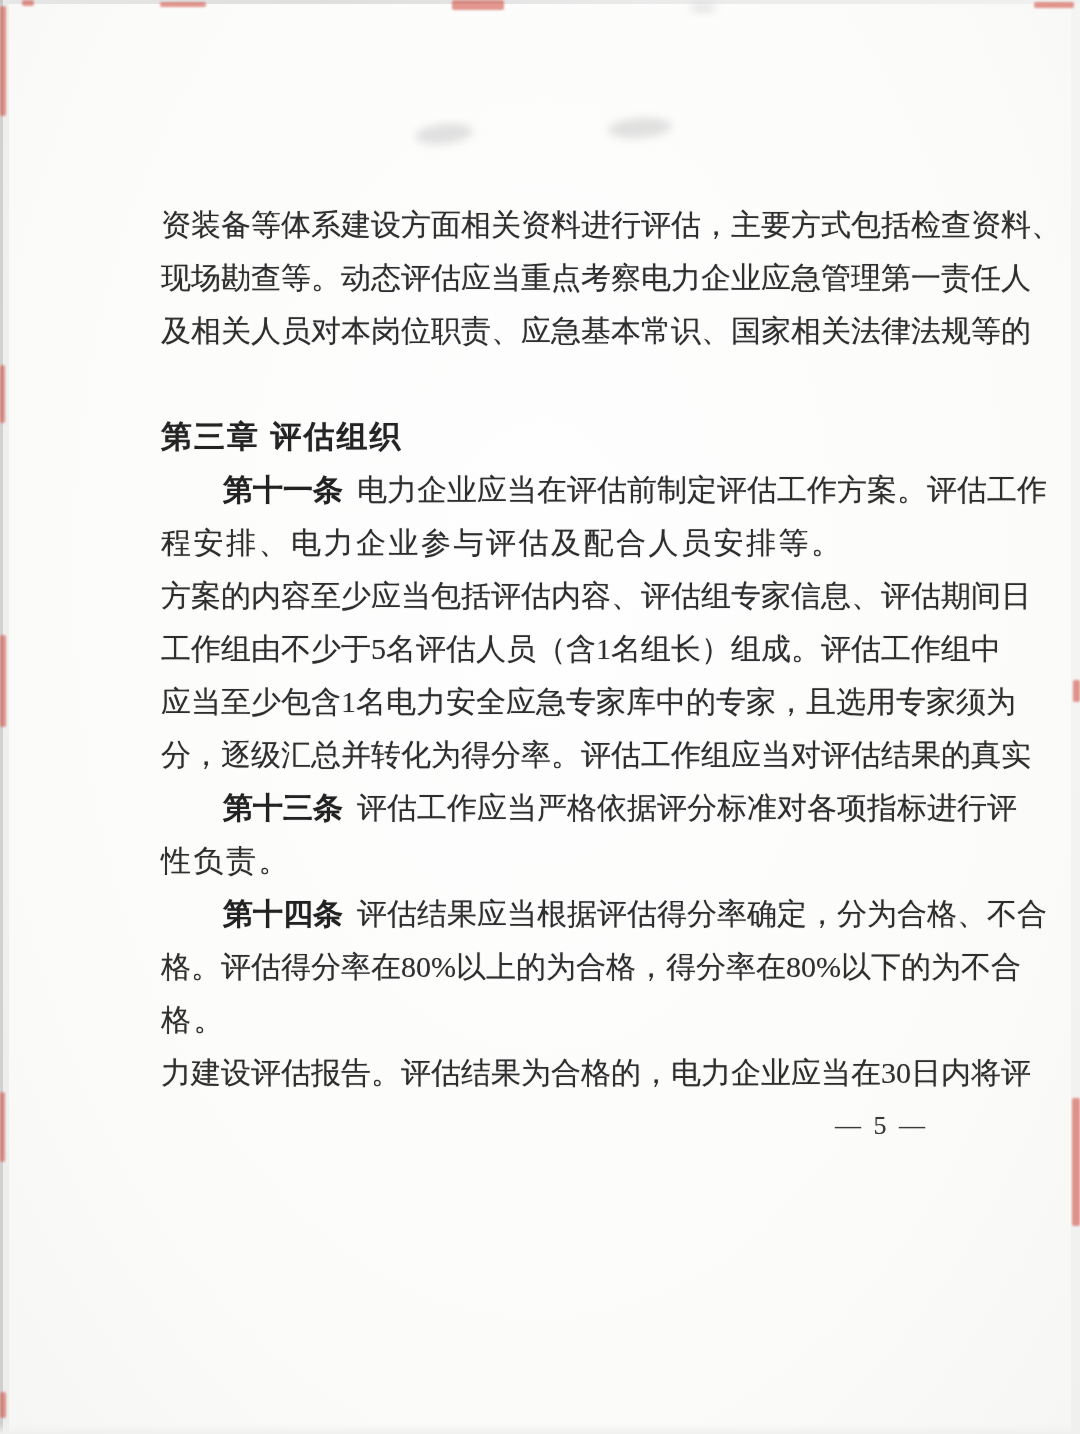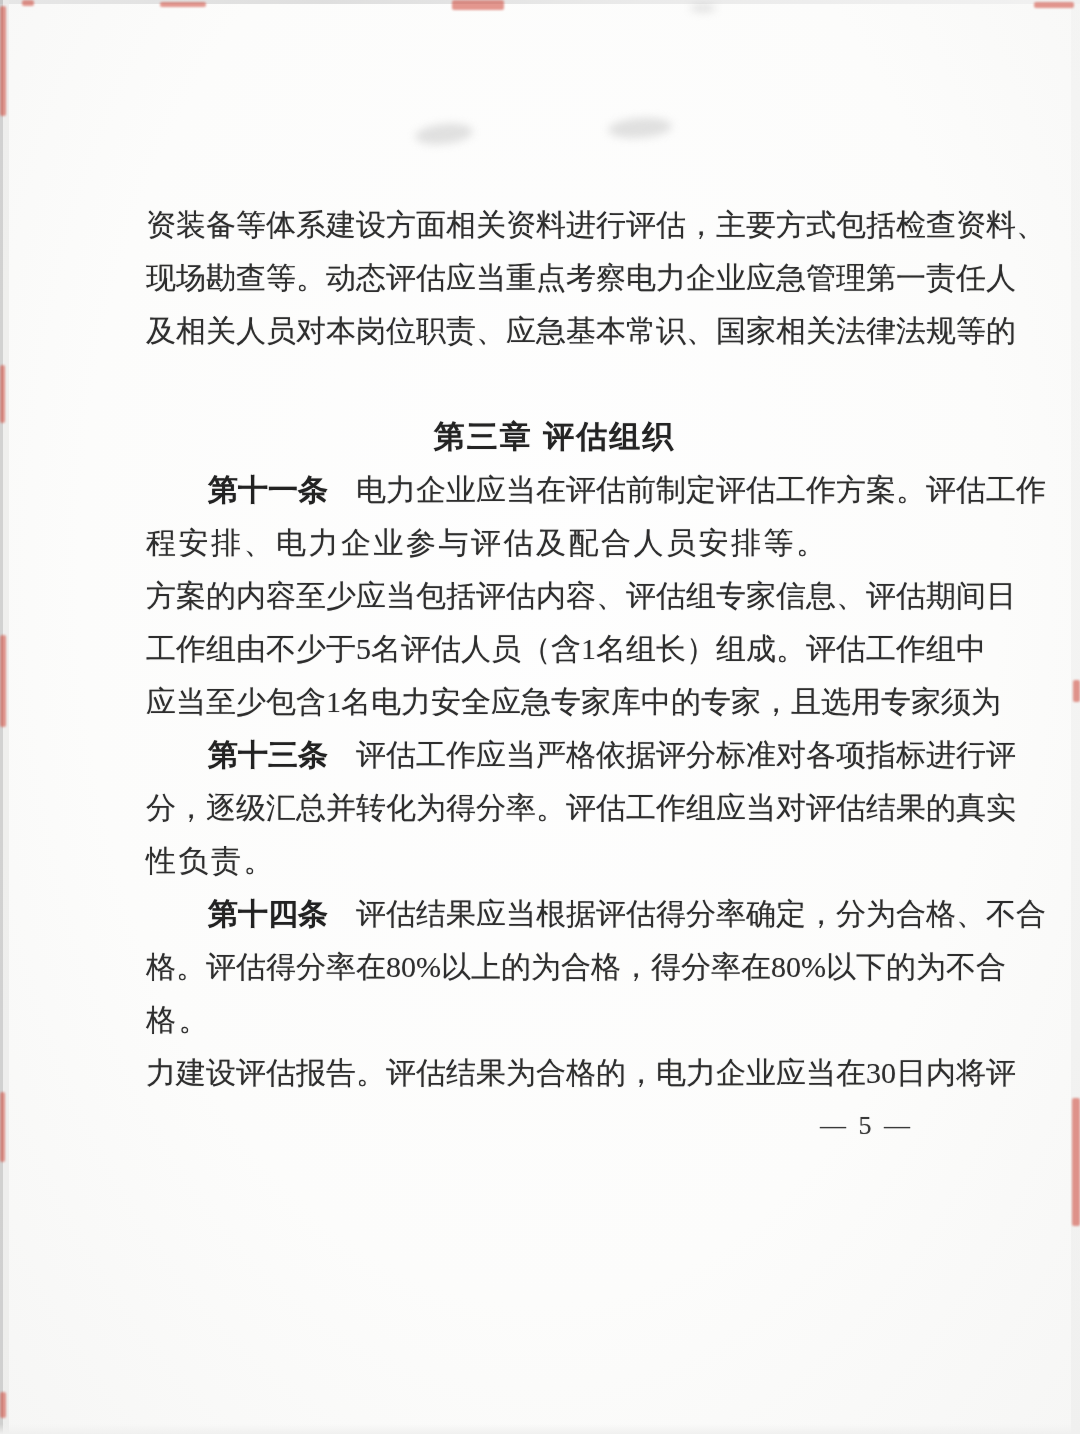--- a/index.html
+++ b/index.html
@@ -30,39 +30,39 @@
   .rm-l4{left:0;top:1092px;width:5px;height:70px;}
   .rm-l5{left:0;top:1392px;width:6px;height:26px;}
   .rm-t1{left:22px;top:0;width:12px;height:6px;}
   .rm-t2{left:160px;top:2px;width:46px;height:5px;}
   .rm-t3{left:452px;top:0;width:52px;height:10px;}
   .rm-t4{left:1034px;top:2px;width:40px;height:6px;}
   .rm-r1{right:0;top:680px;width:7px;height:22px;}
   .rm-r2{right:0;top:1098px;width:8px;height:128px;}
 
   .content{
-    position:absolute;left:146px;top:198px;width:817px;
+    position:absolute;left:161px;top:198px;width:817px;
     color:#2e2e2e;font-size:30px;
     text-shadow:0 0 1.1px rgba(45,45,45,.38);
   }
   .line{
     height:53px;line-height:53px;white-space:nowrap;
     text-align:justify;text-align-last:justify;text-justify:inter-ideograph;
   }
   .line.end{text-align-last:left;letter-spacing:2.5px;}
   .indent{display:inline-block;width:62px;}
   b.art{
-    font-weight:700;margin-right:28px;
+    font-weight:700;margin-right:14px;
     font-family:"Liberation Sans","DejaVu Sans",sans-serif;
     color:#222;
   }
   .spacer{height:53px;}
   .heading{
     height:53px;line-height:53px;margin:0;
-    font-size:31px;font-weight:700;text-align:center;letter-spacing:2px;
+    font-size:31px;font-weight:700;letter-spacing:2px;
     font-family:"Liberation Sans","DejaVu Sans",sans-serif;color:#242424;
   }
   .pagenum-row{
     height:53px;line-height:53px;text-align:right;padding-right:50px;
     font-size:26px;color:#3a3a3a;letter-spacing:3px;
   }
 </style>
 </head>
 <body>
 
@@ -99,22 +99,22 @@
     <section>
         <div class="line"><span class="indent"></span><b class="art">第十一条</b><span>电力企业应当在评估前制定评估工作方案。评估工作</span></div>
         <div class="line end"><span>程安排、电力企业参与评估及配合人员安排等。</span></div>
         <div class="line"><span>方案的内容至少应当包括评估内容、评估组专家信息、评估期间日</span></div>
       </section>
     <section>
         <div class="line"><span>工作组由不少于5名评估人员（含1名组长）组成。评估工作组中</span></div>
         <div class="line"><span>应当至少包含1名电力安全应急专家库中的专家，且选用专家须为</span></div>
       </section>
     <section>
+        <div class="line"><span>分，逐级汇总并转化为得分率。评估工作组应当对评估结果的真实</span></div>
         <div class="line"><span class="indent"></span><b class="art">第十三条</b><span>评估工作应当严格依据评分标准对各项指标进行评</span></div>
-        <div class="line"><span>分，逐级汇总并转化为得分率。评估工作组应当对评估结果的真实</span></div>
         <div class="line end"><span>性负责。</span></div>
       </section>
     <section>
         <div class="line"><span class="indent"></span><b class="art">第十四条</b><span>评估结果应当根据评估得分率确定，分为合格、不合</span></div>
         <div class="line"><span>格。评估得分率在80%以上的为合格，得分率在80%以下的为不合</span></div>
         <div class="line end"><span>格。</span></div>
       </section>
     <section>
         <div class="line"><span>力建设评估报告。评估结果为合格的，电力企业应当在30日内将评</span></div>
       </section>

